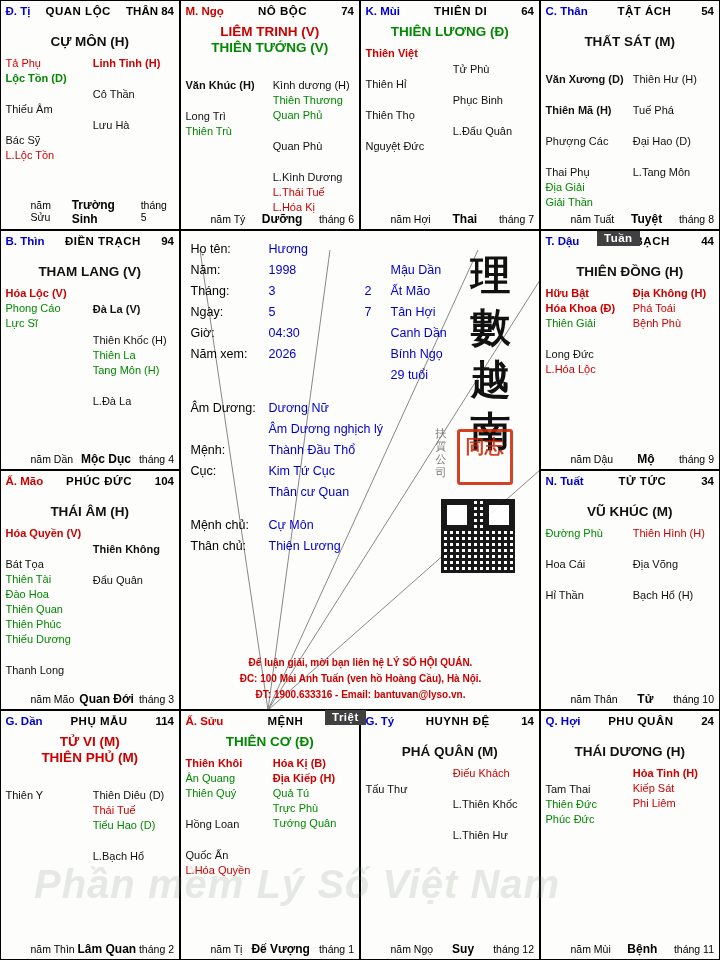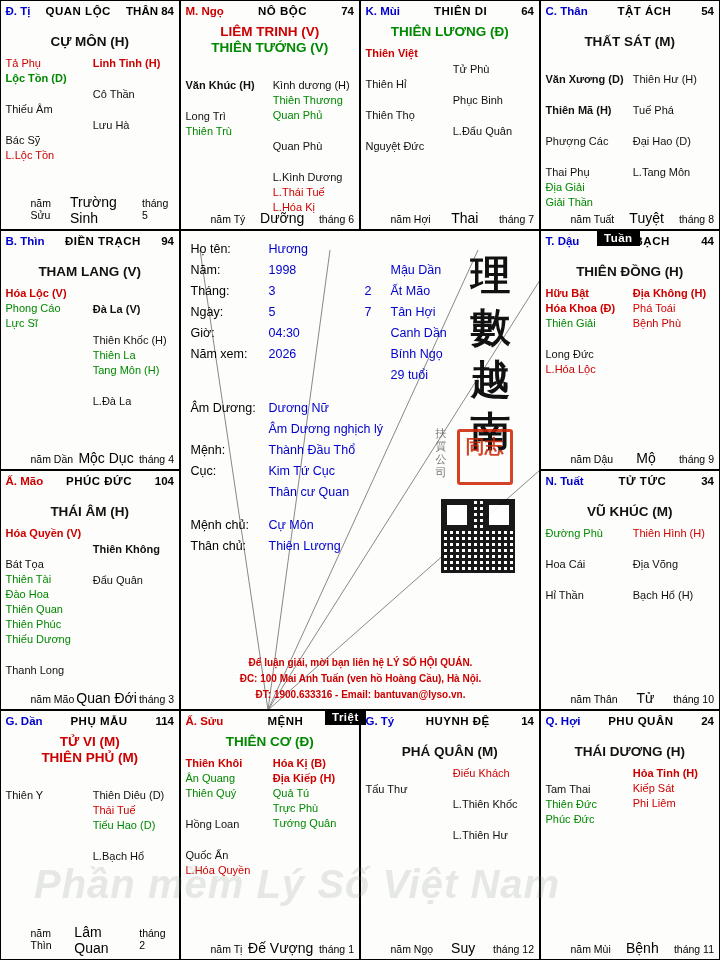--- a/index.html
+++ b/index.html
@@ -71,21 +71,21 @@
     position: absolute;
     left: 0; right: 0; bottom: 3px;
     display: flex;
     align-items: baseline;
     justify-content: space-between;
     padding: 0 5px;
     font-size: 10.5px;
     color: #000;
     margin-left: 25px;
   }
-  .cell-bottom .mid { font-weight: normal; font-size: 14px; }
+  .cell-bottom .mid { font-weight: bold; font-size: 12px; }
 
   
   .center {
     position: absolute;
     left: 180px; top: 230px;
     width: 360px; height: 480px;
     border: 1px solid #000;
     margin: -0.5px 0 0 -0.5px;
     padding: 8px 10px;
     overflow: hidden;
@@ -168,21 +168,21 @@
   }
   .qr::before { left: 2px; top: 2px; }
   .qr::after { right: 2px; top: 2px; }
 
   
   .lines { position: absolute; left: 0; top: 0; width: 720px; height: 960px; pointer-events: none; }
 
   
   .badge {
     position: absolute;
-    background: #000000;
+    background: #404040;
     color: #fff;
     font-size: 11.5px;
     font-weight: bold;
     padding: 1px 7px 2px 7px;
     letter-spacing: 0.5px;
   }
   #badge-tuan { left: 597px; top: 231px; }
   #badge-triet { left: 325px; top: 710px; }
 
   

